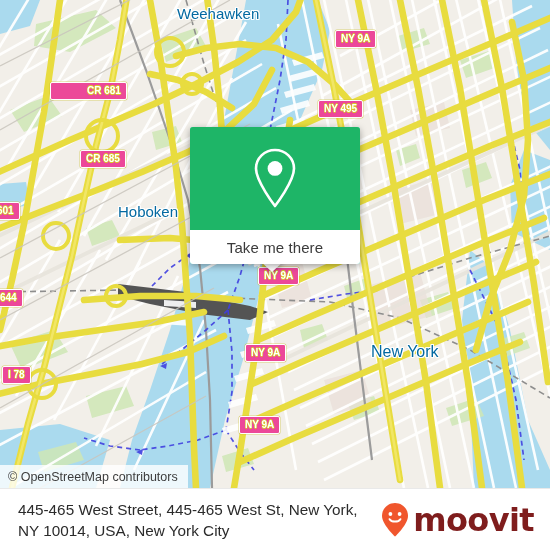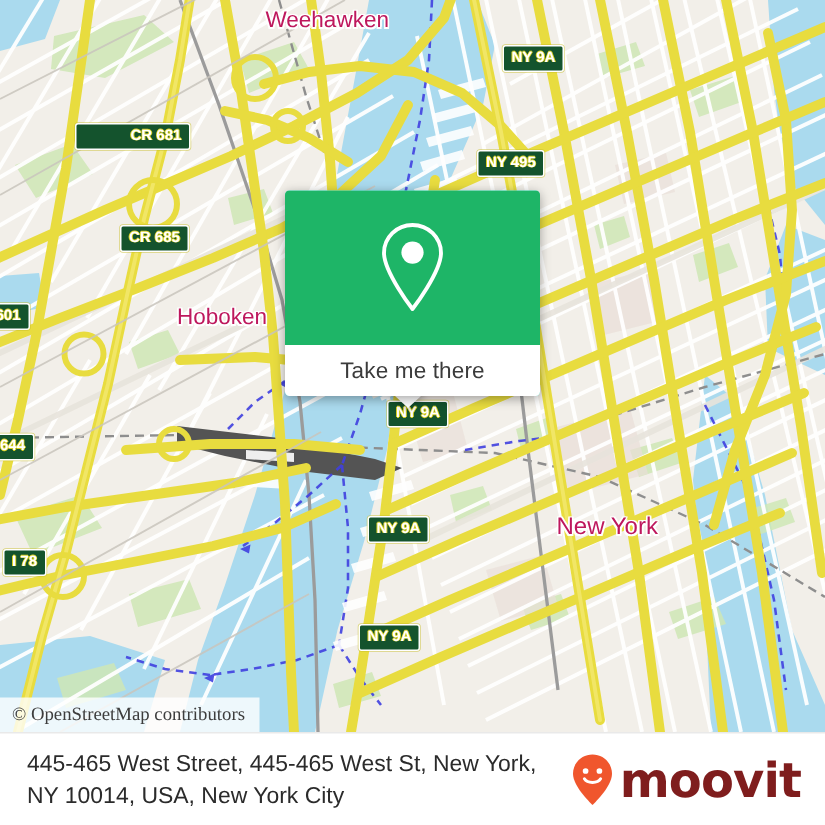--- a/index.html
+++ b/index.html
@@ -29,36 +29,36 @@
     width: 550px;
     height: 488px;
     overflow: hidden;
     background: #f2efe9;
   }
   .map-svg { position: absolute; left:0; top:0; }
 
   
   .place-label {
     position: absolute;
-    color: #be185d;
+    color: #0369a1;
     font-family: "Liberation Sans", sans-serif;
     font-weight: 400;
     white-space: nowrap;
     text-shadow:
       1px 0 0 rgba(255,255,255,.95), -1px 0 0 rgba(255,255,255,.95),
       0 1px 0 rgba(255,255,255,.95), 0 -1px 0 rgba(255,255,255,.95),
       1px 1px 0 rgba(255,255,255,.95), -1px -1px 0 rgba(255,255,255,.95),
       1px -1px 0 rgba(255,255,255,.95), -1px 1px 0 rgba(255,255,255,.95);
     pointer-events: none;
   }
 
   
   .shield {
     position: absolute;
-    background: #14532d;
+    background: #ec4899;
     border: 1.5px solid #ffffff;
     border-radius: 2px;
     color: #ffffff;
     font-family: "Liberation Sans", sans-serif;
     font-weight: bold;
     font-size: 10px;
     line-height: 13px;
     padding: 1px 5px 2px 5px;
     white-space: nowrap;
     text-shadow:
@@ -120,21 +120,21 @@
     height: 23px;
     background: rgba(255,255,255,.80);
     display: flex;
     align-items: center;
     padding: 0 10px 0 8px;
     z-index: 45;
   }
   .attribution-text {
     color: #3d3d3d;
     font-size: 12.5px;
-    font-family: Liberation Serif, serif;
+    font-family: Liberation Sans, sans-serif;
     white-space: nowrap;
   }
 
   
   .footer {
     position: absolute;
     left: 0;
     top: 488px;
     width: 550px;
     height: 62px;

